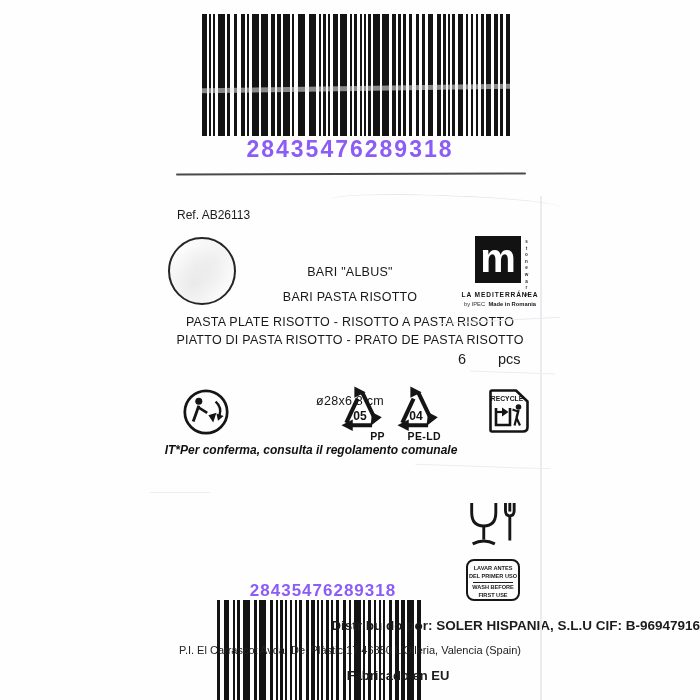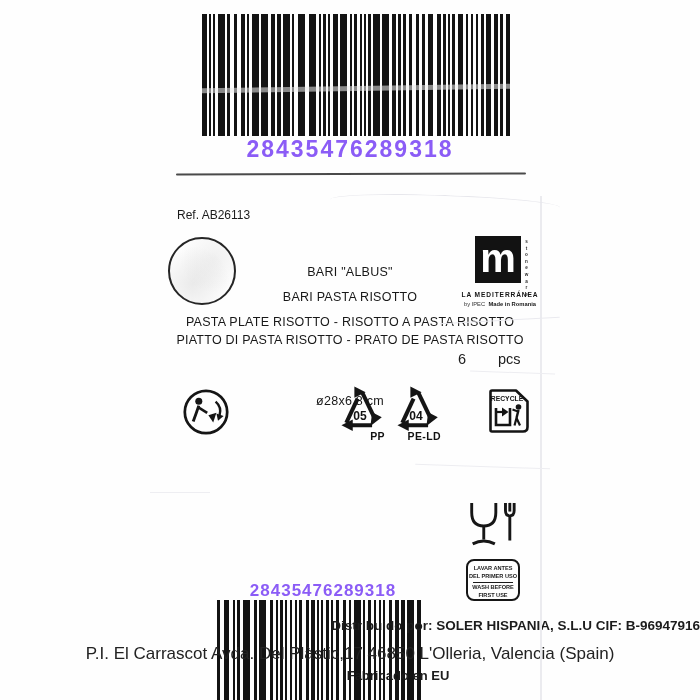--- a/index.html
+++ b/index.html
@@ -43,21 +43,21 @@
   
   .mat{font-size:10.5px;font-weight:bold;letter-spacing:.4px;color:#121212;text-align:right;margin-top:-2px;}
   #note-it{left:0;width:622px;top:443px;font-size:12px;font-weight:bold;font-style:italic;color:#111;}
   
   #wash-box{left:466px;top:559px;width:54px;height:42px;border:2px solid #161616;border-radius:8px;
     font-size:5.6px;font-weight:bold;color:#1a1a1a;text-align:center;line-height:7.6px;padding-top:4px;box-sizing:border-box;}
   #wash-box .div{border-top:1px solid #1a1a1a;width:40px;margin:1.5px auto;}
   
   .fline{left:0;width:700px;}
   #f-dist{top:618px;font-size:13.5px;font-weight:bold;text-align:right;}
-  #f-addr{top:644px;font-size:17px;color:#222;}
+  #f-addr{top:644px;font-size:11px;color:#222;}
   #f-made{top:668px;font-size:13px;font-weight:bold;padding-left:48px;}
   
   .crease{pointer-events:none;}
   #cr-v{left:540px;top:196px;width:2px;height:504px;background:#ebebef;}
   #cr-1{left:330px;top:195px;width:230px;height:16px;border-top:1.5px solid #e7e7ec;border-radius:50%;transform:rotate(2deg);}
   #cr-2{left:440px;top:320px;width:120px;height:10px;border-top:1.5px solid #eaeaef;transform:rotate(-3deg);}
   #cr-3{left:470px;top:372px;width:85px;height:8px;border-top:1px solid #ededf1;transform:rotate(2deg);}
   #cr-4{left:415px;top:466px;width:135px;height:10px;border-top:1px solid #ededf1;transform:rotate(2deg);}
   #cr-5{left:150px;top:492px;width:60px;height:6px;border-top:1px solid #eeeef2;}
   #scanband{left:202px;top:86px;width:308px;height:5px;background:rgba(235,235,235,.55);transform:rotate(-.8deg);}
@@ -199,20 +199,21 @@
         <path d="M9 25 H15" stroke="#141414" stroke-width="2.2" fill="none"></path>
         <polygon points="15,20.5 21.5,25 15,29.5" fill="#141414"></polygon>
         <circle cx="31.5" cy="20" r="2.8" fill="#141414"></circle>
         <path d="M31.5 23 L29.5 31" stroke="#141414" stroke-width="2.4" fill="none"></path>
         <path d="M31 24.5 L25.5 22.5" stroke="#141414" stroke-width="2" fill="none"></path>
         <path d="M29.5 31 L27.5 38.5 M29.5 31 L33 38.5" stroke="#141414" stroke-width="2.2" fill="none"></path>
       </g>
     </svg>
   </div>
 
+  <div class="abs ctr" id="note-it">IT*Per conferma, consulta il regolamento comunale</div>
 
   <div class="abs barcode-bars" style="left:217px;top:478px;width:206px;height:102px;">
       <i style="left: 0px; width: 3px;"></i>
       <i style="left: 7px; width: 5px;"></i>
       <i style="left: 16px; width: 2px;"></i>
       <i style="left: 20px; width: 3px;"></i>
       <i style="left: 26px; width: 7px;"></i>
       <i style="left: 37px; width: 3px;"></i>
       <i style="left: 42px; width: 7px;"></i>
       <i style="left: 53px; width: 3px;"></i>

